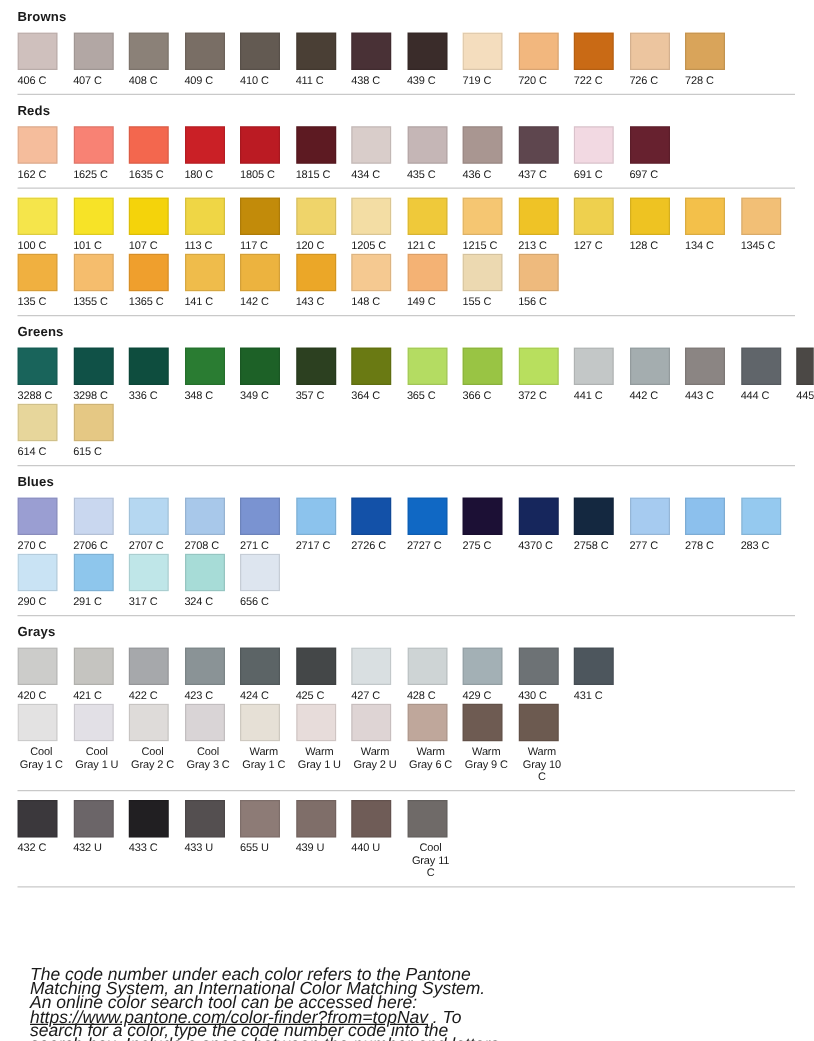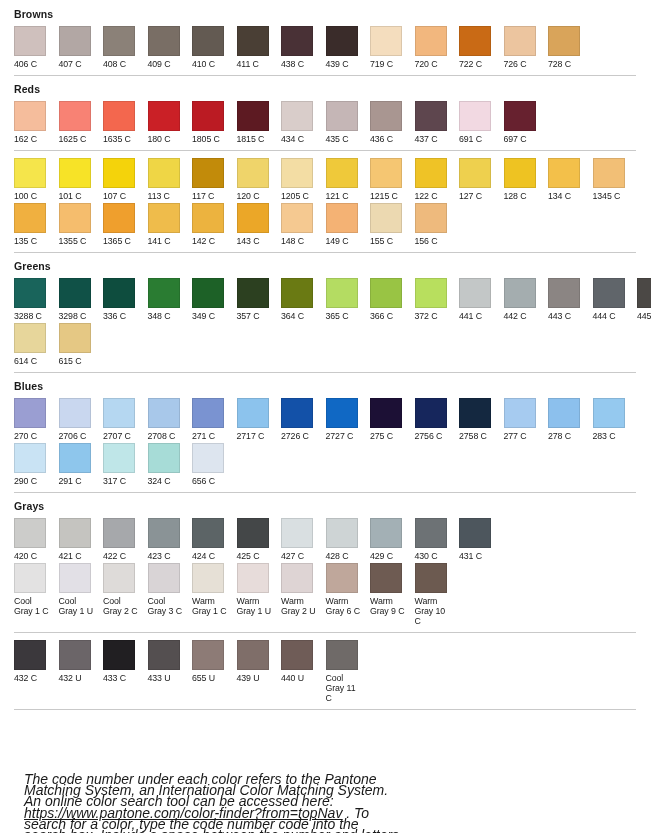--- a/index.html
+++ b/index.html
@@ -64,21 +64,21 @@
   }
   .chip-label {
     font-size: 8.8px;
     line-height: 10px;
     color: #1a1a1a;
     margin-top: 3px;
     white-space: pre-line;
     letter-spacing: -0.1px;
   }
   .chip-label.two-line {
-    text-align: left;
+    text-align: center;
     width: 38px;
   }
   .footnote {
     position: absolute;
     left: 24px;
     top: 774px;
     width: 380px;
     font-family: "Liberation Sans", sans-serif;
     font-style: italic;
     font-size: 14px;
@@ -240,21 +240,21 @@
           <div class="cell">
             <div class="chip bordered" style="background-color: rgb(239, 201, 58);"></div>
             <div class="chip-label">121 C</div>
           </div>
           <div class="cell">
             <div class="chip bordered" style="background-color: rgb(245, 198, 114);"></div>
             <div class="chip-label">1215 C</div>
           </div>
           <div class="cell">
             <div class="chip bordered" style="background-color: rgb(239, 195, 38);"></div>
-            <div class="chip-label">122 C</div>
+            <div class="chip-label">213 C</div>
           </div>
           <div class="cell">
             <div class="chip bordered" style="background-color: rgb(238, 208, 78);"></div>
             <div class="chip-label">127 C</div>
           </div>
           <div class="cell">
             <div class="chip bordered" style="background-color: rgb(238, 195, 34);"></div>
             <div class="chip-label">128 C</div>
           </div>
           <div class="cell">
@@ -420,21 +420,21 @@
           <div class="cell">
             <div class="chip bordered" style="background-color: rgb(16, 104, 196);"></div>
             <div class="chip-label">2727 C</div>
           </div>
           <div class="cell">
             <div class="chip bordered" style="background-color: rgb(28, 16, 53);"></div>
             <div class="chip-label">275 C</div>
           </div>
           <div class="cell">
             <div class="chip bordered" style="background-color: rgb(22, 38, 92);"></div>
-            <div class="chip-label">2756 C</div>
+            <div class="chip-label">4370 C</div>
           </div>
           <div class="cell">
             <div class="chip bordered" style="background-color: rgb(20, 40, 64);"></div>
             <div class="chip-label">2758 C</div>
           </div>
           <div class="cell">
             <div class="chip bordered" style="background-color: rgb(166, 203, 240);"></div>
             <div class="chip-label">277 C</div>
           </div>
           <div class="cell">

